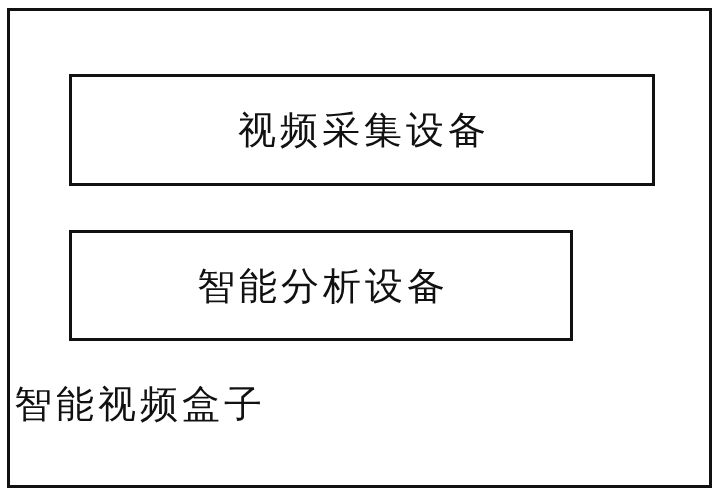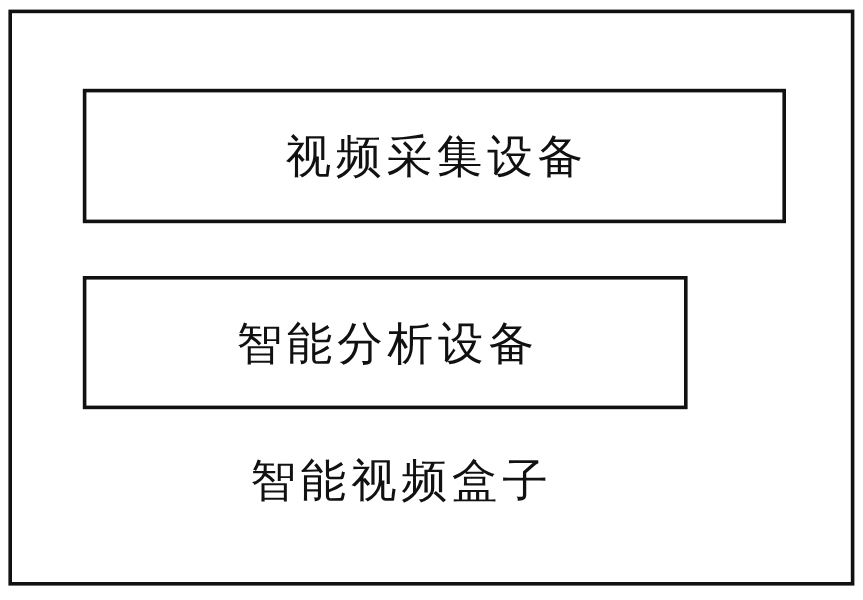--- a/index.html
+++ b/index.html
@@ -70,22 +70,22 @@
     white-space: nowrap;
     text-indent: 4px;
   }
 
   
   .enclosure-caption {
     position: absolute;
     left: 0;
     top: 374px;
     width: 645px;
-    text-align: center;
-    font-family: Liberation Mono, monospace;
+    text-align: left;
+    font-family: Liberation Sans, sans-serif;
     font-size: 38px;
     line-height: 1;
     letter-spacing: 4px;
     color: #111111;
     white-space: nowrap;
     text-indent: 4px;
   }
 </style>
 </head>
 <body>

